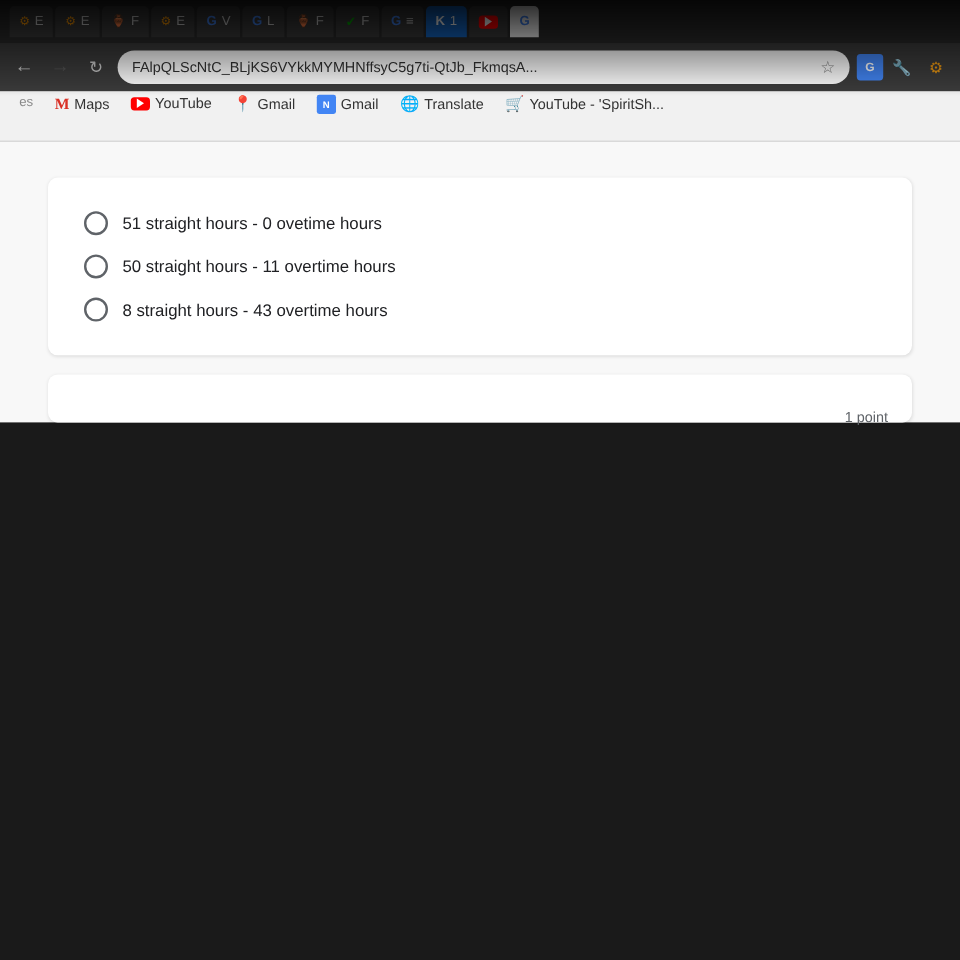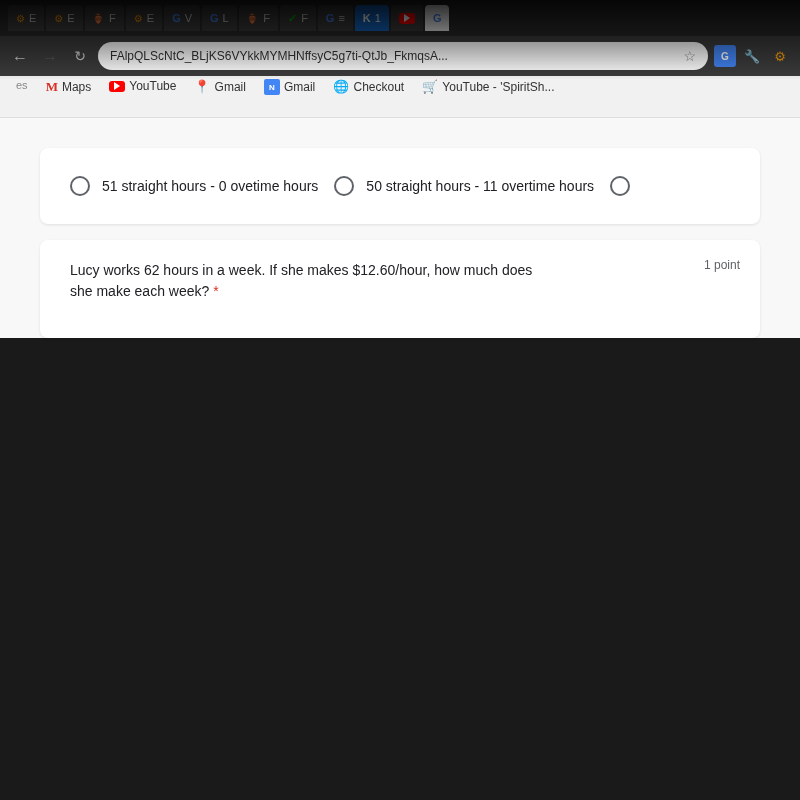--- a/index.html
+++ b/index.html
@@ -151,20 +151,21 @@
       color: #d93025;
       font-style: normal;
     }
 
     .question-text .normal {
       font-style: normal;
     }
 
     .options-list {
       display: flex;
+      flex-direction: column;
       gap: 16px;
     }
 
     .option-item {
       display: flex;
       align-items: center;
       gap: 12px;
       cursor: pointer;
     }
 
@@ -188,21 +189,21 @@
     .question-card-2 {
       background: #fff;
       border-radius: 8px;
       padding: 20px 30px;
       box-shadow: 0 1px 3px rgba(0,0,0,0.1);
       position: relative;
     }
 
     .points-badge {
       position: absolute;
-      top: 18px;
+      top: 29px;
       right: 20px;
       font-size: 12px;
       color: #5f6368;
     }
 
     .question-text-2 {
       font-size: 14px;
       color: #202124;
       line-height: 1.5;
       margin-bottom: 16px;
@@ -338,21 +339,21 @@
     <div class="bookmark-item">
       <span style="font-size:13px;">📍</span>
       <span>Gmail</span>
     </div>
     <div class="bookmark-item">
       <div class="news-icon">N</div>
       <span>Gmail</span>
     </div>
     <div class="bookmark-item">
       <span style="font-size:13px;">🌐</span>
-      <span>Checkout</span>
+      <span>Translate</span>
     </div>
     <div class="bookmark-item">
       <span style="font-size:13px;">🛒</span>
       <span>YouTube - 'SpiritSh...</span>
     </div>
   </div>
 </div>
 
 <div class="page-content">
 
@@ -362,24 +363,22 @@
       <div class="option-item">
         <div class="radio-circle"></div>
         <span class="option-label">51 straight hours - 0 ovetime hours</span>
       </div>
       <div class="option-item">
         <div class="radio-circle"></div>
         <span class="option-label">50 straight hours - 11 overtime hours</span>
       </div>
       <div class="option-item">
         <div class="radio-circle"></div>
+        <span class="option-label">8 straight hours - 43 overtime hours</span>
       </div>
     </div>
   </div>
 
   <div class="question-card-2">
     <div class="points-badge">1 point</div>
-    <div class="question-text-2">
-      <span>Lucy works 62 hours in a week. If she makes $12.60/hour, how much does<br>she make each week? </span><span style="color:#d93025;">*</span>
-    </div>
   </div>
 
 </div>
 
 </body></html>

